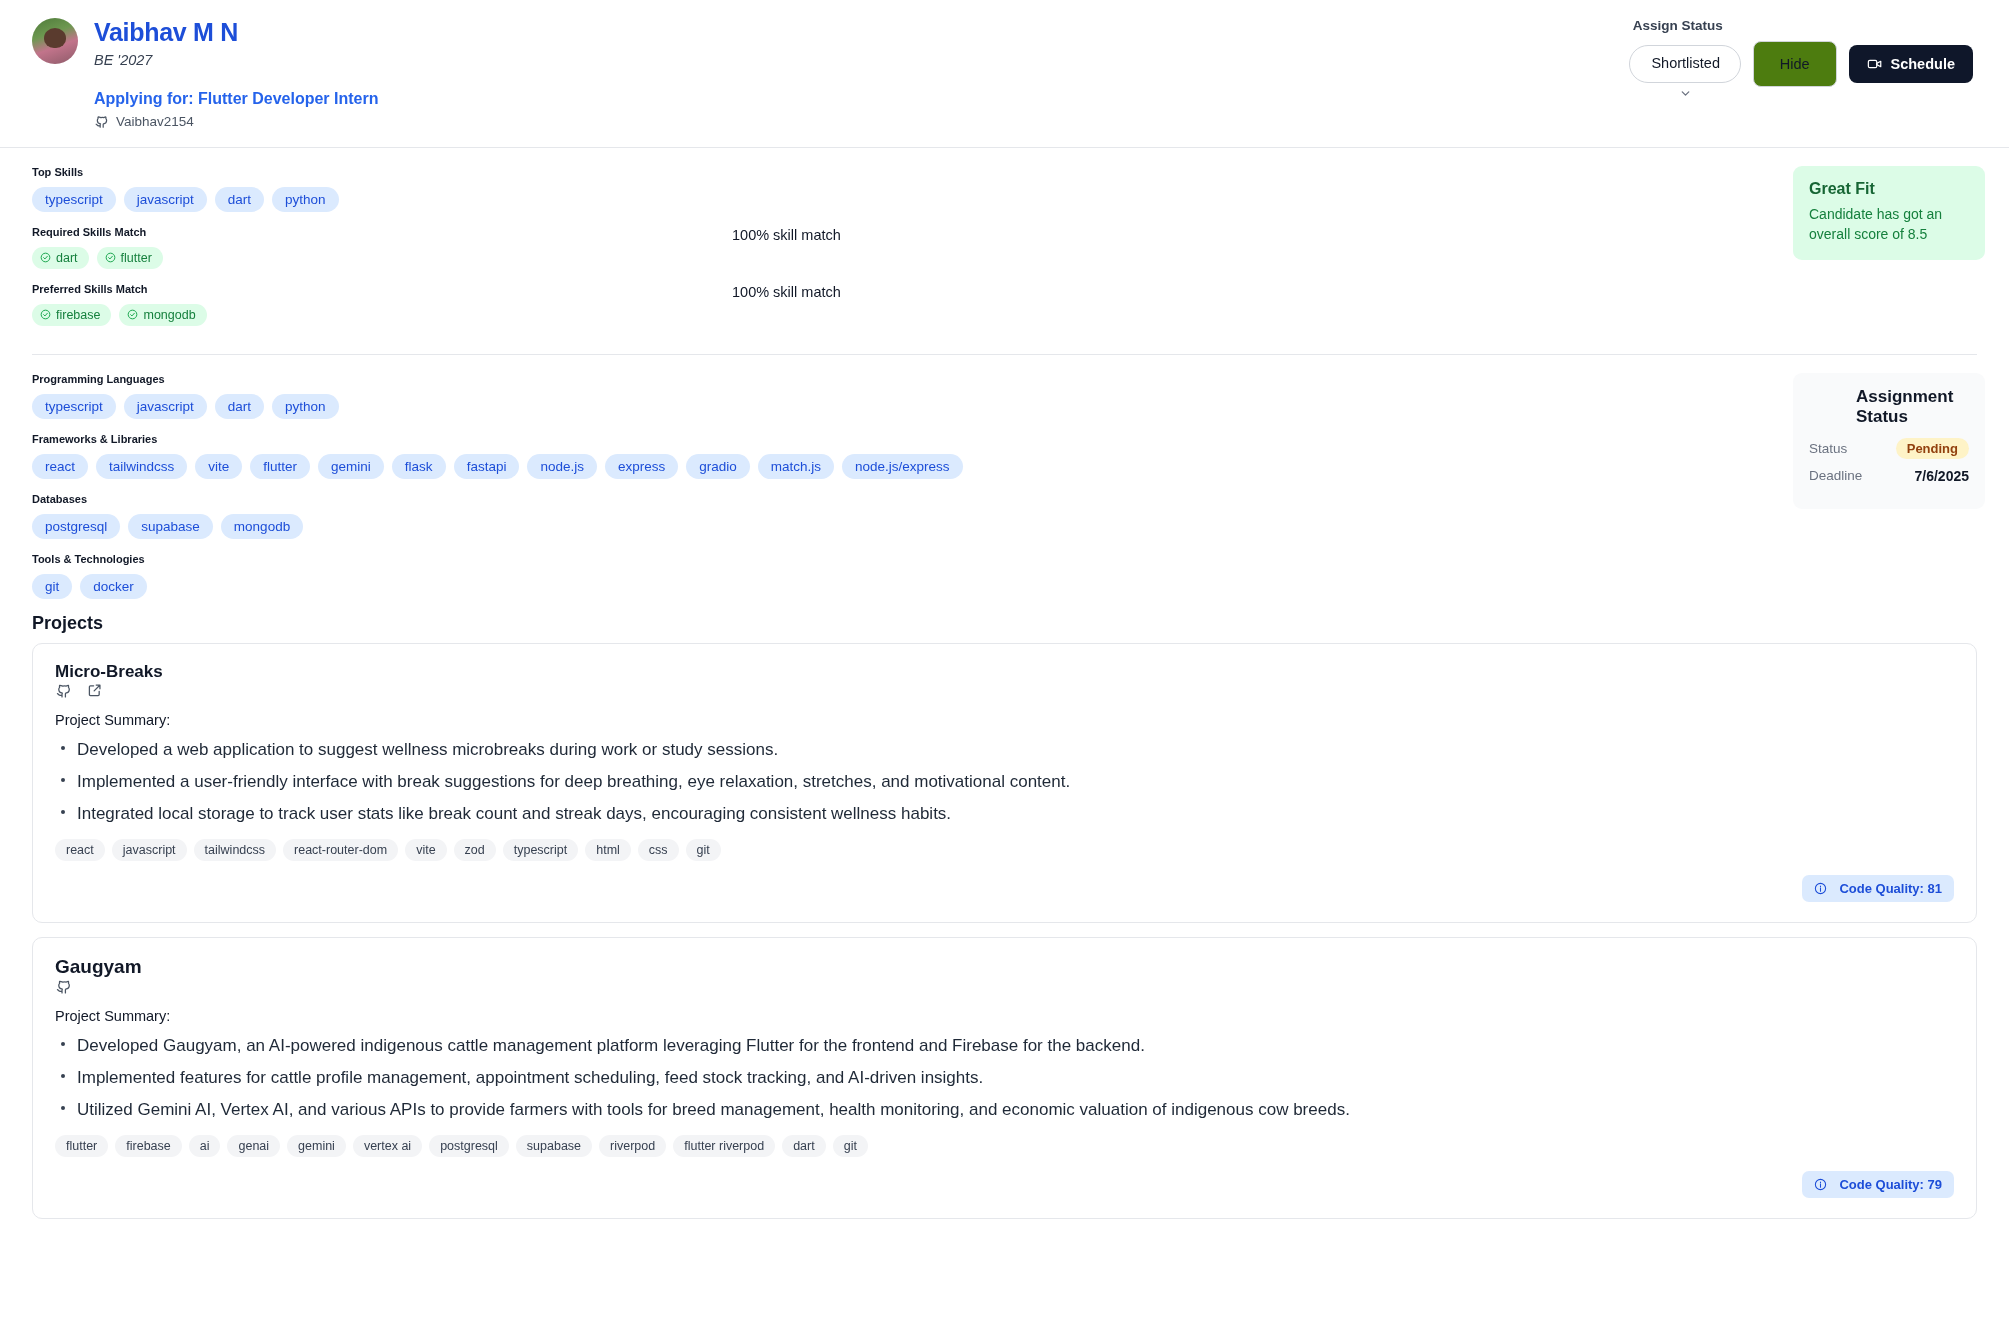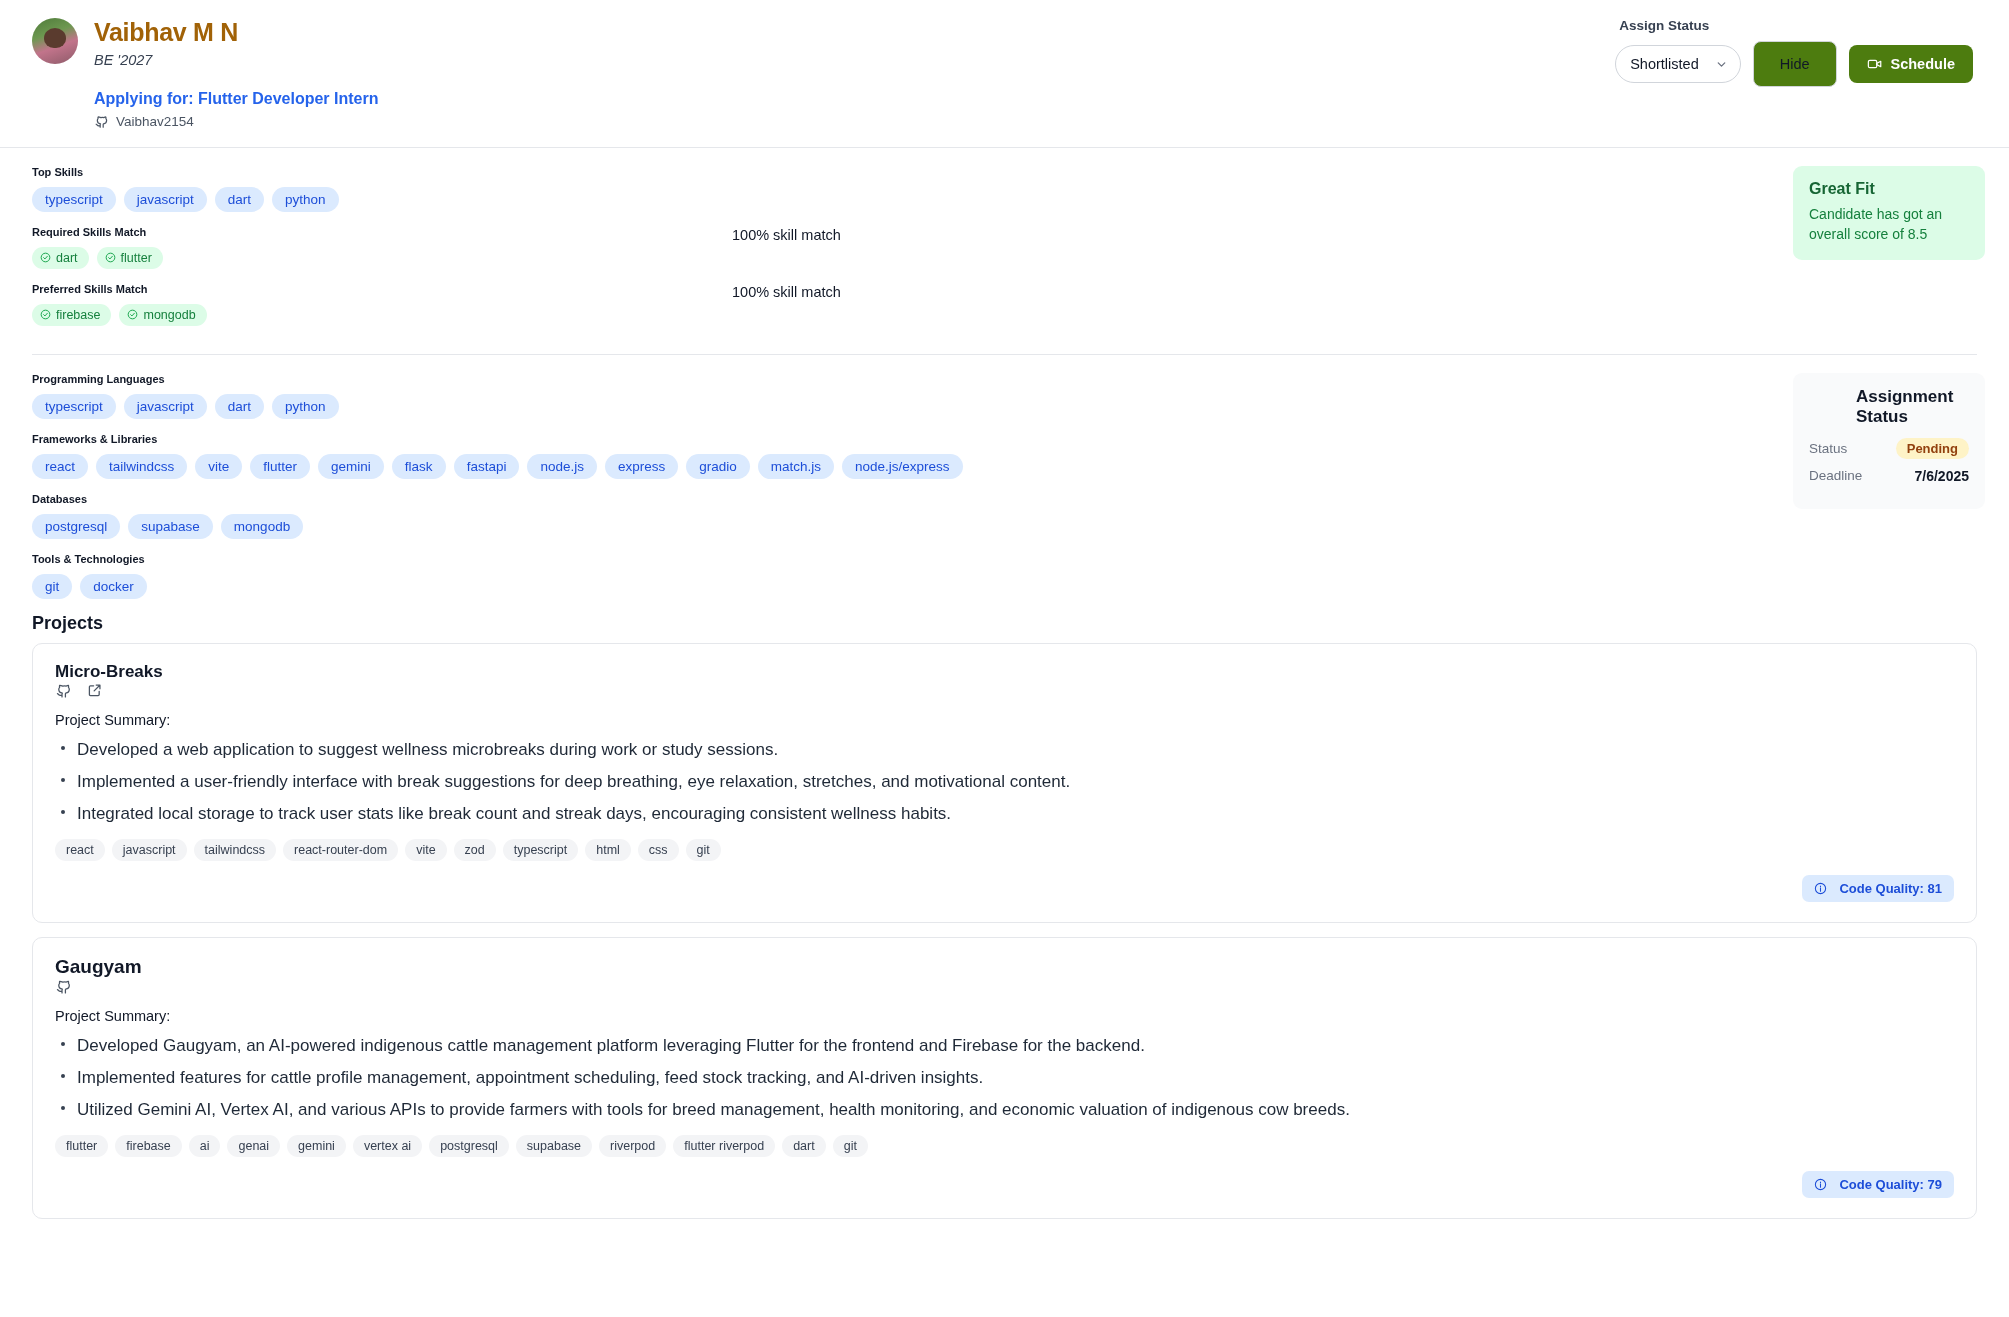--- a/index.html
+++ b/index.html
@@ -25,45 +25,45 @@
   .avatar {
     width: 46px; height: 46px; border-radius: 50%;
     background: linear-gradient(160deg,#4e7a3a 0%, #6d9850 35%, #c2748b 60%, #8c5a68 100%);
     flex: none; position: relative; overflow: hidden;
   }
   .avatar::after {
     content: ""; position: absolute; left: 12px; top: 10px;
     width: 22px; height: 20px; border-radius: 50% 50% 45% 45%;
     background: #5a3b2e;
   }
-  .cand-name { font-size: 25px; font-weight: 700; letter-spacing: -0.3px; color: #a16207; line-height: 1.15; }
+  .cand-name { font-size: 25px; font-weight: 700; letter-spacing: -0.3px; color: #1d4ed8; line-height: 1.15; }
   .cand-degree { font-size: 14.5px; font-style: italic; color: #374151; margin-top: 5px; }
   .applying {
     font-size: 16px; font-weight: 600; color: #2563eb; margin-top: 22px; margin-left: 62px;
   }
   .gh-row { display: flex; align-items: center; gap: 7px; margin-top: 6px; margin-left: 62px; }
   .gh-user { font-size: 13.5px; color: #4b5563; }
   .icon-svg { display: block; }
 
   .hdr-right { display: flex; flex-direction: column; align-items: flex-start; padding-right: 4px; }
   .assign-label { font-size: 13.5px; font-weight: 700; color: #374151; margin-bottom: 8px; margin-left: 4px; }
   .hdr-ctrls { display: flex; align-items: center; gap: 12px; }
   .select-box {
     display: flex; align-items: center; justify-content: space-between; gap: 16px;
     border: 1px solid #d1d5db; border-radius: 19px; background: #fff;
     padding: 9px 12px 9px 14px; min-width: 112px; height: 38px;
-    font-size: 14.5px; color: #111827; cursor: pointer;
+    font-size: 14.5px; color: #111827; cursor: pointer; flex-direction: column;
   }
   .btn-hide {
     border: 1px solid #d1d5db; border-radius: 8px; background: #4d7c0f;
     padding: 9px 26px; height: 46px; font-size: 14.5px; font-weight: 500; color: #111827;
     cursor: pointer; display: flex; align-items: center;
   }
   .btn-schedule {
-    border: none; border-radius: 8px; background: #4d7c0f; color: #fff;
+    border: none; border-radius: 8px; background: #0f172a; color: #fff;
     padding: 0 18px; height: 38px; font-size: 14.5px; font-weight: 600;
     display: flex; align-items: center; gap: 8px; cursor: pointer;
   }
 
   .divider { height: 1px; background: #e5e7eb; margin: 18px 0 0 0; }
 
   
   .body-wrap { display: flex; padding: 0 0 0 0; }
   .main-col { flex: 1 1 auto; padding: 18px 0 0 32px; min-width: 0; }
   .side-col { width: 232px; flex: none; padding: 18px 24px 0 16px; }

